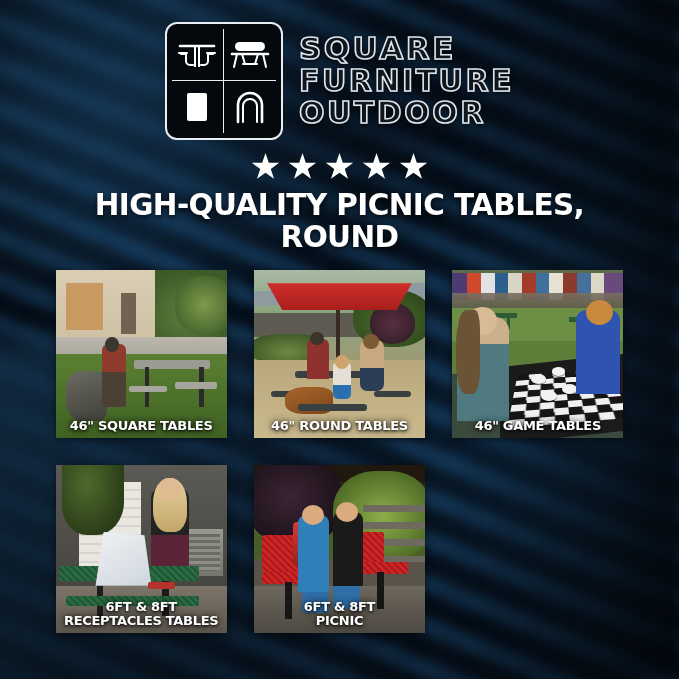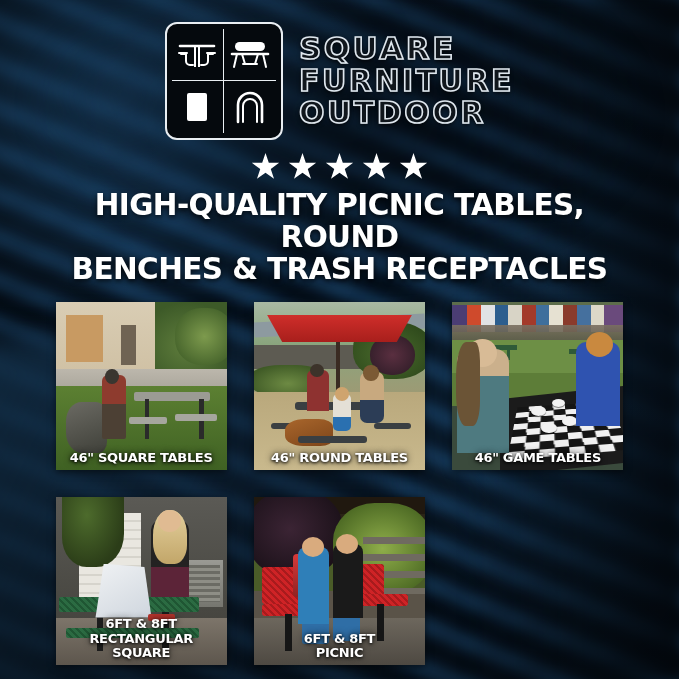--- a/index.html
+++ b/index.html
@@ -320,21 +320,20 @@
   <div class="stars">
     <div class="star"></div>
     <div class="star"></div>
     <div class="star"></div>
     <div class="star"></div>
     <div class="star"></div>
   </div>
 
   <div class="headline">
     <span>HIGH-QUALITY PICNIC TABLES, ROUND</span>
-    <span class="hl2">BENCHES &amp; TRASH RECEPTACLES</span>
   </div>
 
   <div class="grid">
 
     <div class="card">
       <div class="scene">
         <div class="s1-sky"></div>
           <div class="s1-trees"></div>
           <div class="s1-tree2"></div>
         <div class="s1-bld"></div>
@@ -427,21 +426,21 @@
           <div class="s4-wh"></div>
         <div class="s4-leg1"></div>
           <div class="s4-leg2"></div>
         <div class="s4-top"></div>
         <div class="s4-bag"></div>
         <div class="s4-red"></div>
         <div class="s4-seat"></div>
       </div>
       <div class="caption">
         <span>6FT &amp; 8FT</span>
-        <span class="c2">RECTANGULAR SQUARE</span>
+        <span class="c2">RECEPTACLES TABLES</span>
       </div>
     </div>
 
     <div class="card">
       <div class="scene">
         <div class="s5-bg"></div>
           <div class="s5-purp"></div>
           <div class="s5-grn"></div>
         <div class="s5-fence"></div>
           <div class="s5-grav"></div>

